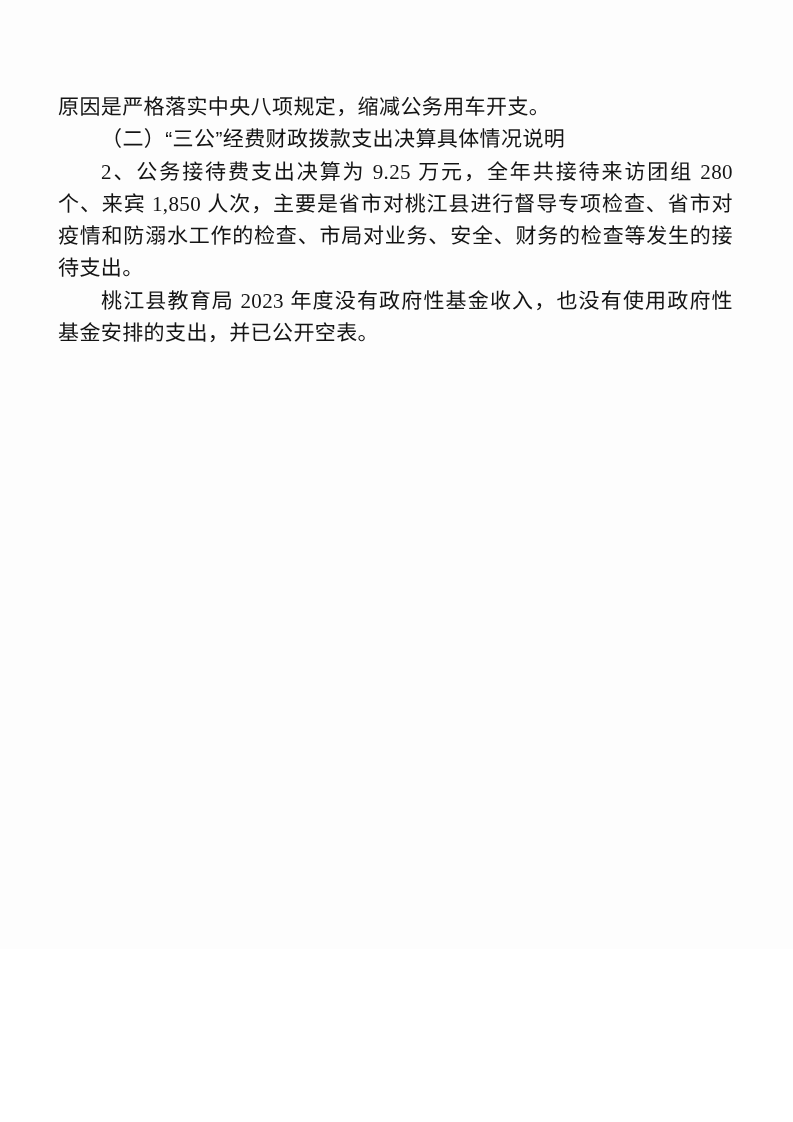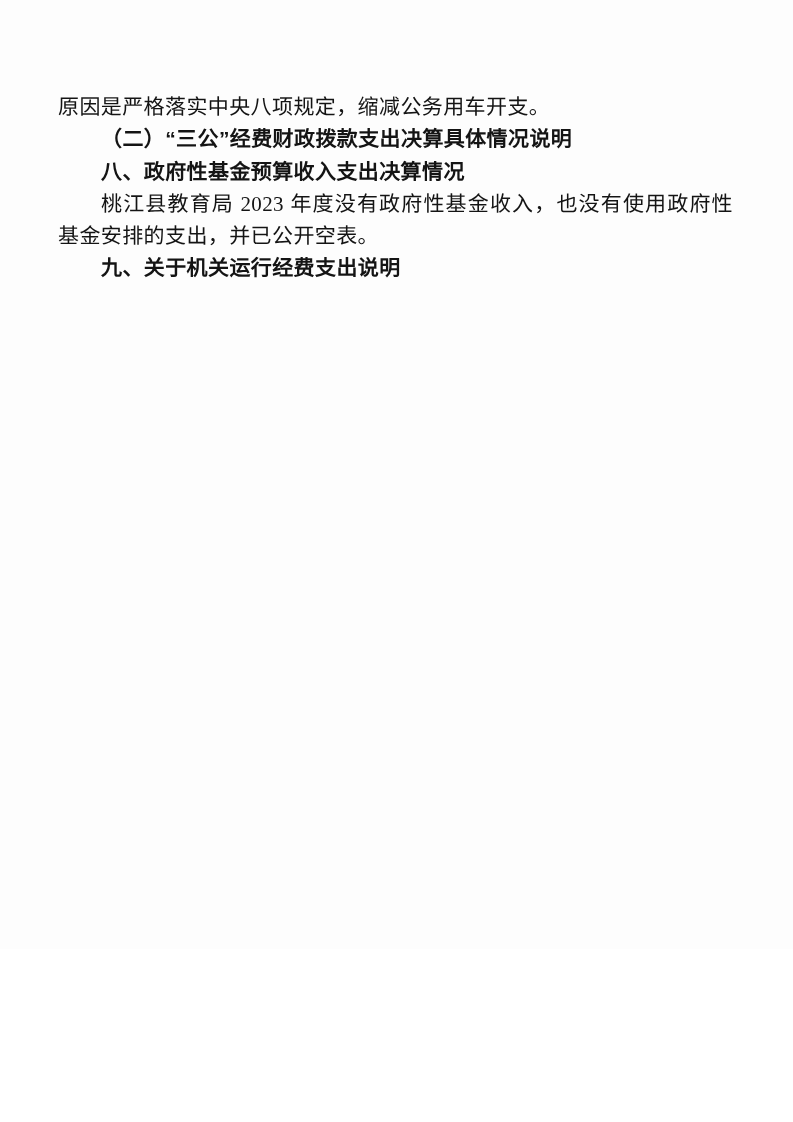--- a/index.html
+++ b/index.html
@@ -28,40 +28,39 @@
     line-height: 32.3px;
     text-align: justify;
     text-align-last: left;
     letter-spacing: 0.4px;
     word-break: break-all;
   }
   .indent {
     text-indent: 43px;
   }
   .heading {
-    font-weight: bold;
+    font-weight: normal;
     font-family: "Liberation Sans", "DejaVu Sans", sans-serif;
     letter-spacing: 0.6px;
   }
 </style>
 </head>
 <body>
 
 <div class="page">
   <div class="content">
 
     <p class="body">原因是严格落实中央八项规定，缩减公务用车开支。</p>
 
     <p class="heading indent">（二）“三公”经费财政拨款支出决算具体情况说明</p>
 
 
 
+    <p class="body indent">2、公务接待费支出决算为 9.25 万元，全年共接待来访团组 280 个、来宾 1,850 人次，主要是省市对桃江县进行督导专项检查、省市对疫情和防溺水工作的检查、市局对业务、安全、财务的检查等发生的接待支出。</p>
 
 
-    <p class="heading indent">八、政府性基金预算收入支出决算情况</p>
 
     <p class="body indent">桃江县教育局 2023 年度没有政府性基金收入，也没有使用政府性基金安排的支出，并已公开空表。</p>
 
-    <p class="heading indent">九、关于机关运行经费支出说明</p>
 
 
   </div>
 </div>
 
 </body></html>

